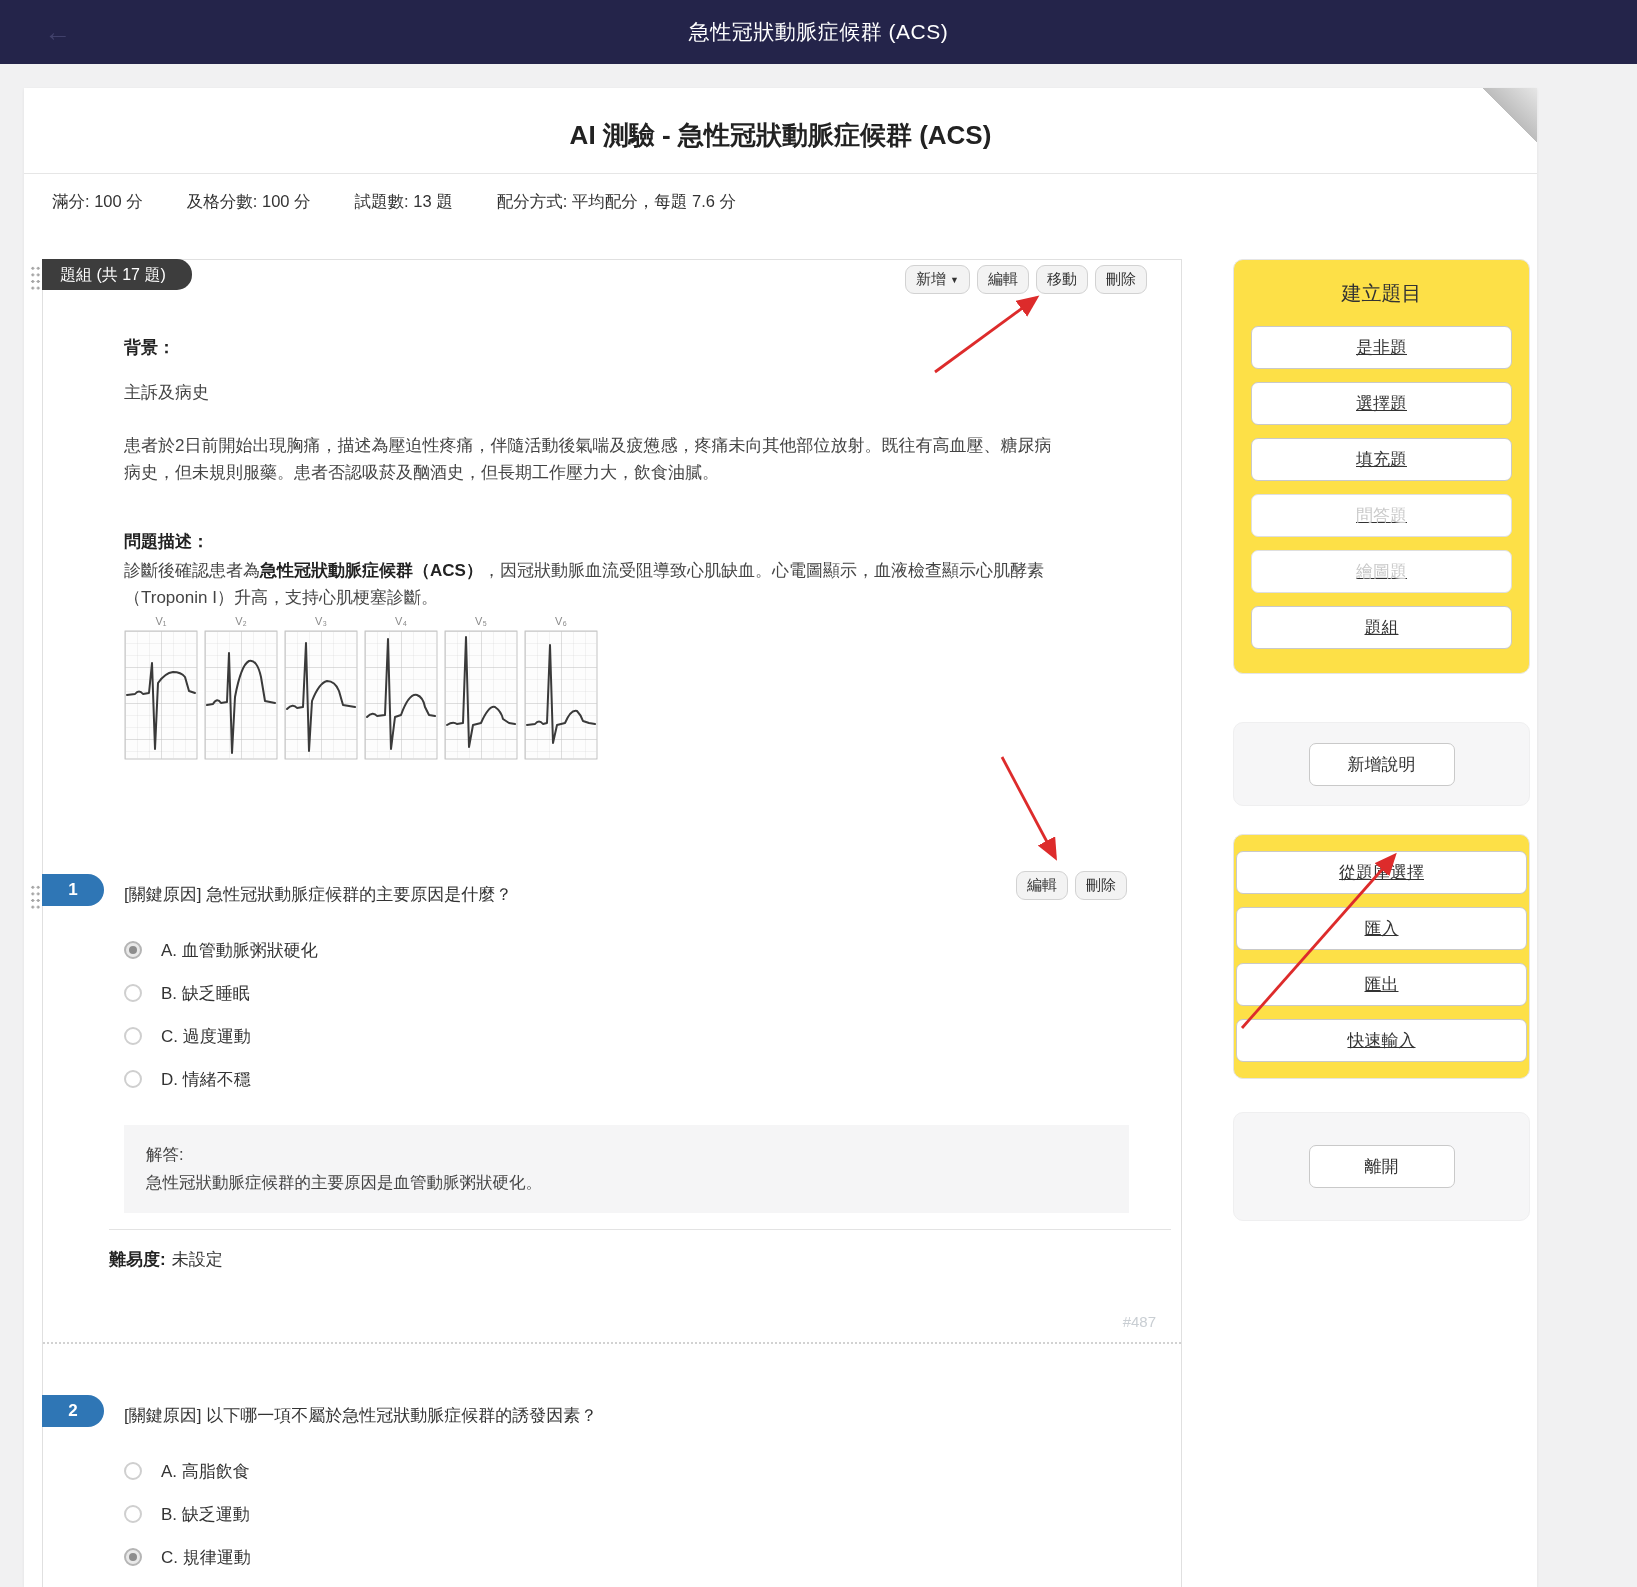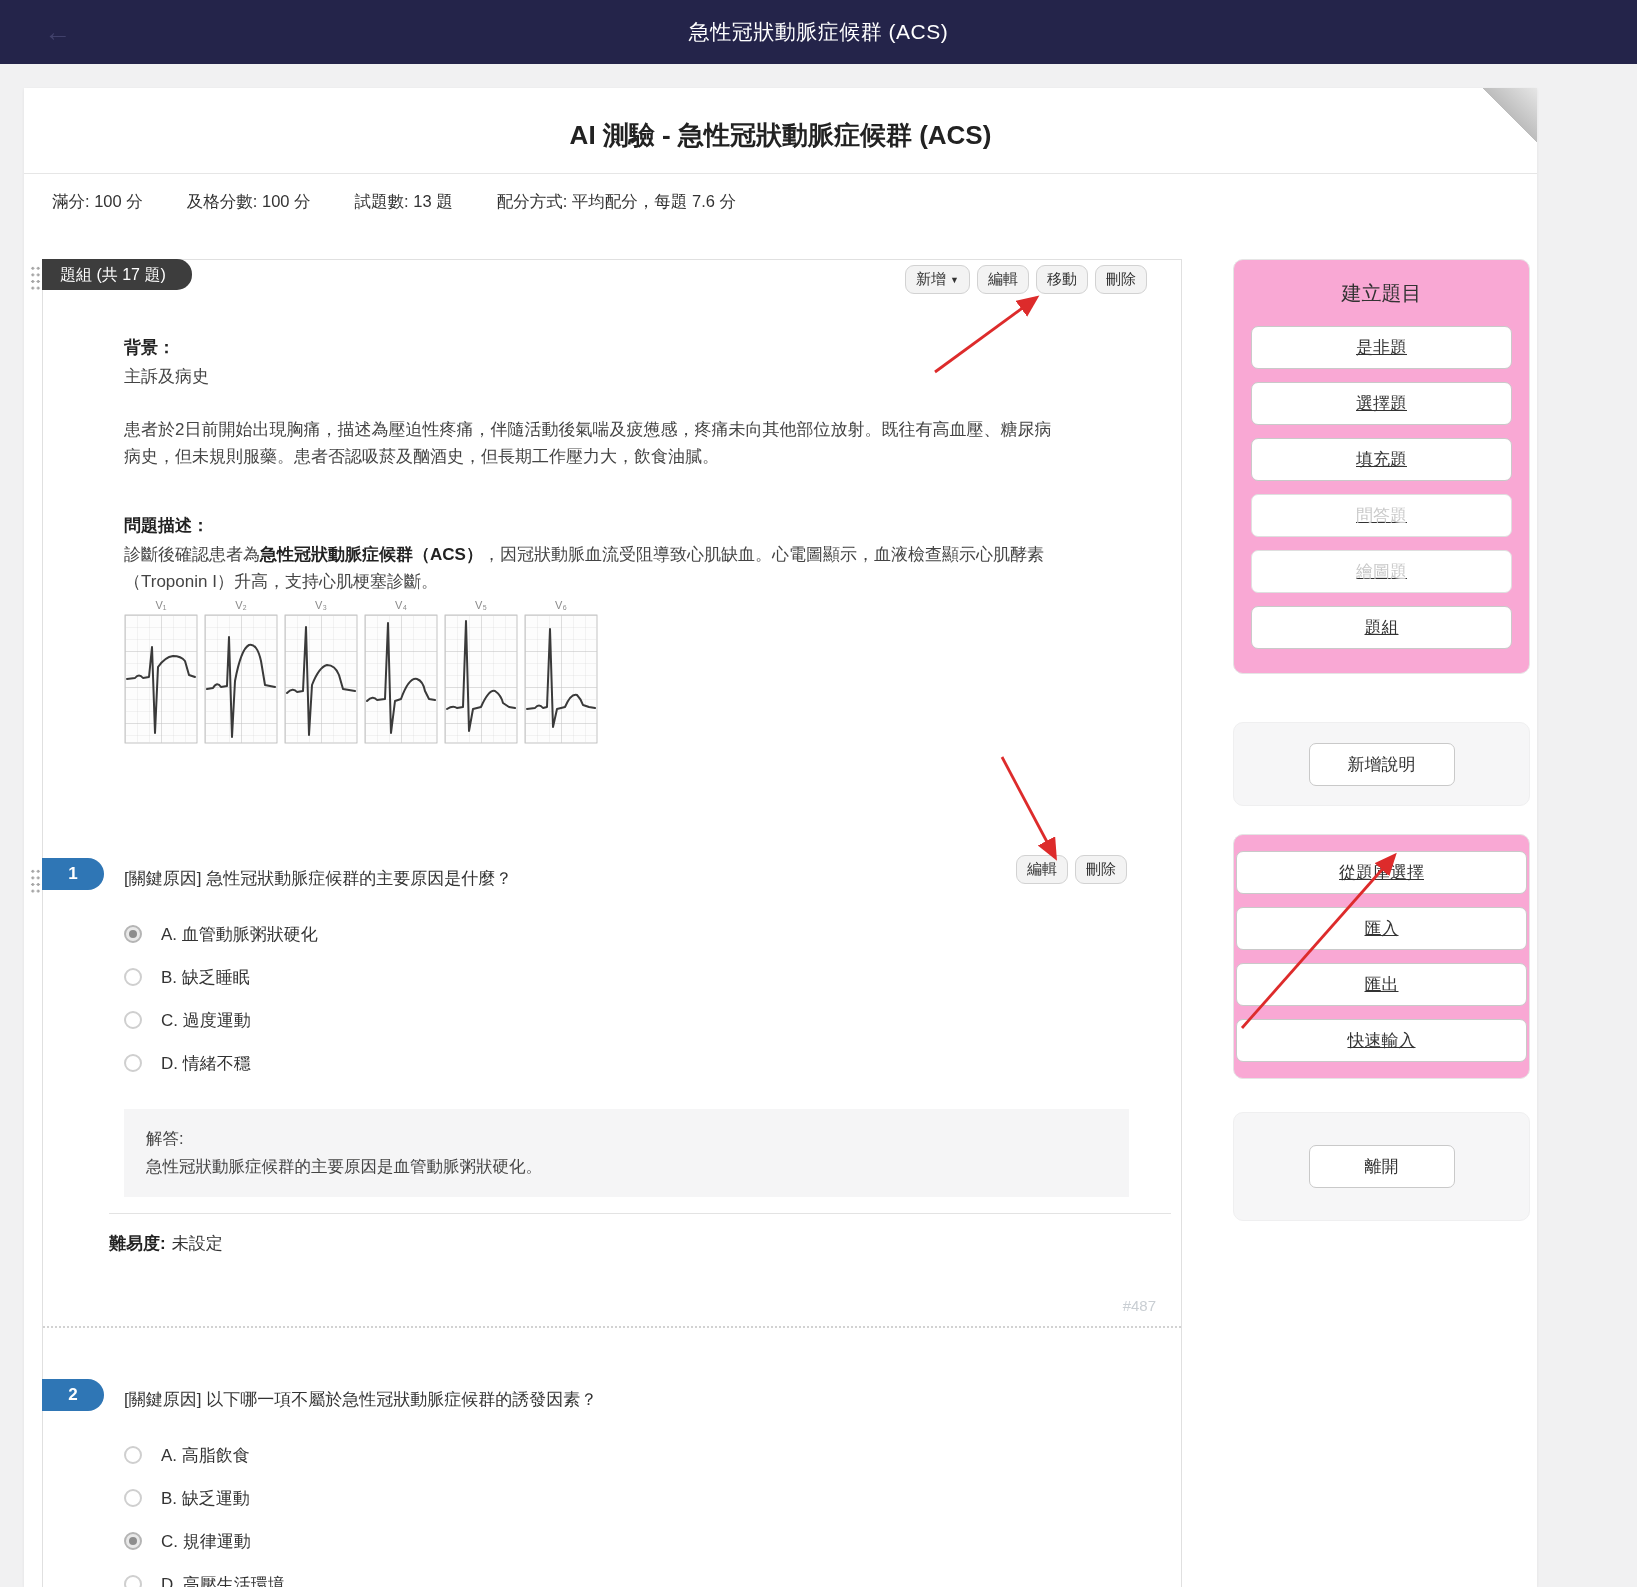--- a/index.html
+++ b/index.html
@@ -61,21 +61,21 @@
   .toolbar { position:absolute; right:34px; top:5px; display:flex; gap:7px; }
   .btn {
     display:inline-flex; align-items:center; justify-content:center; height:29px;
     padding:0 10px; background:#f3f3f3; border:1px solid #d2d2d2; border-radius:9px;
     font-size:15px; color:#333; cursor:pointer; white-space:nowrap;
   }
   .btn .caret { font-size:9px; margin-left:4px; color:#333; }
 
   .group-body { padding:46px 50px 0 81px; }
   .b-label { font-weight:bold; color:#222; line-height:23px; }
-  .b-sub { color:#444; line-height:27px; margin-top:4px; }
+  .b-sub { color:#444; line-height:27px; margin-top:20px; }
   .b-para { color:#444; line-height:27px; margin-top:26px; width:940px; }
   .d-label { font-weight:bold; color:#222; line-height:23px; margin-top:44px; }
   .d-para { color:#444; line-height:27px; margin-top:4px; width:940px; }
   .d-para b { color:#222; }
   .ecg { margin-top:2px; display:block; }
 
   
   .question { position:relative; margin-top:118px; }
   .question.second { margin-top:56px; }
   .q-badge {
@@ -104,21 +104,21 @@
   .answer-box .ans-text { line-height:28px; }
   .q-divider { border-top:1px solid #e3e3e3; margin:16px 10px 0 66px; }
   .difficulty { margin:17px 0 0 66px; line-height:26px; }
   .difficulty .lab { font-weight:bold; color:#222; margin-right:6px; }
   .qid { text-align:right; margin:40px 25px 0 0; color:#c9ced3; font-size:15px; }
   .dotted-sep { border-top:2px dotted #d2d2d2; margin-top:12px; }
 
   
   .sidebar { width:297px; margin-left:51px; }
   .panel {
-    border:1px solid #e5e5e5; border-radius:10px; background:#f9a8d4;
+    border:1px solid #e5e5e5; border-radius:10px; background:#fde047;
   }
   .panel.gray { background:#f6f6f7; border-color:#efeff0; }
   .panel-create { padding:20px 17px 24px 17px; }
   .panel-title { text-align:center; font-size:20px; color:#333; margin-bottom:19px; }
   .btn-grid { display:grid; grid-template-columns:1fr; gap:13px 14px;text-decoration:underline; }
   .sbtn {
     height:43px; display:flex; align-items:center; justify-content:center;
     background:#fff; border:1px solid #c9c9c9; border-radius:7px; font-size:17px;
     color:#333; cursor:pointer;
   }

